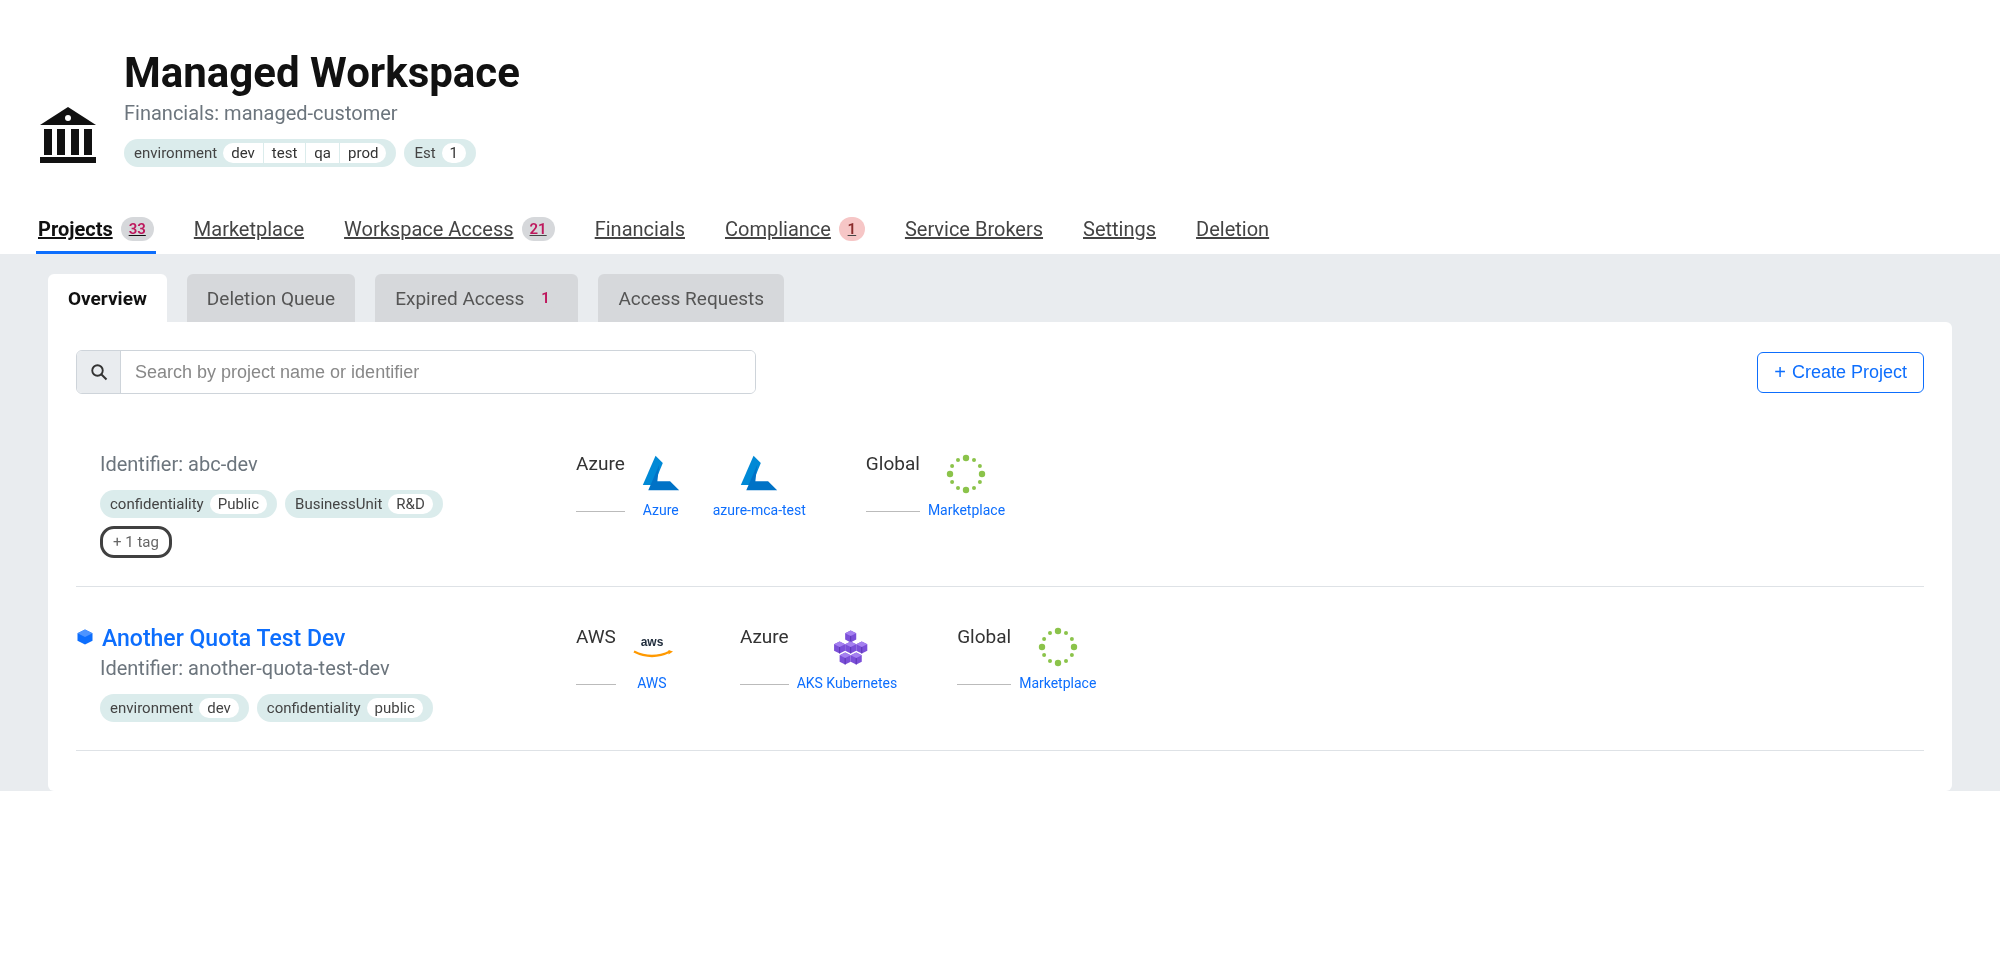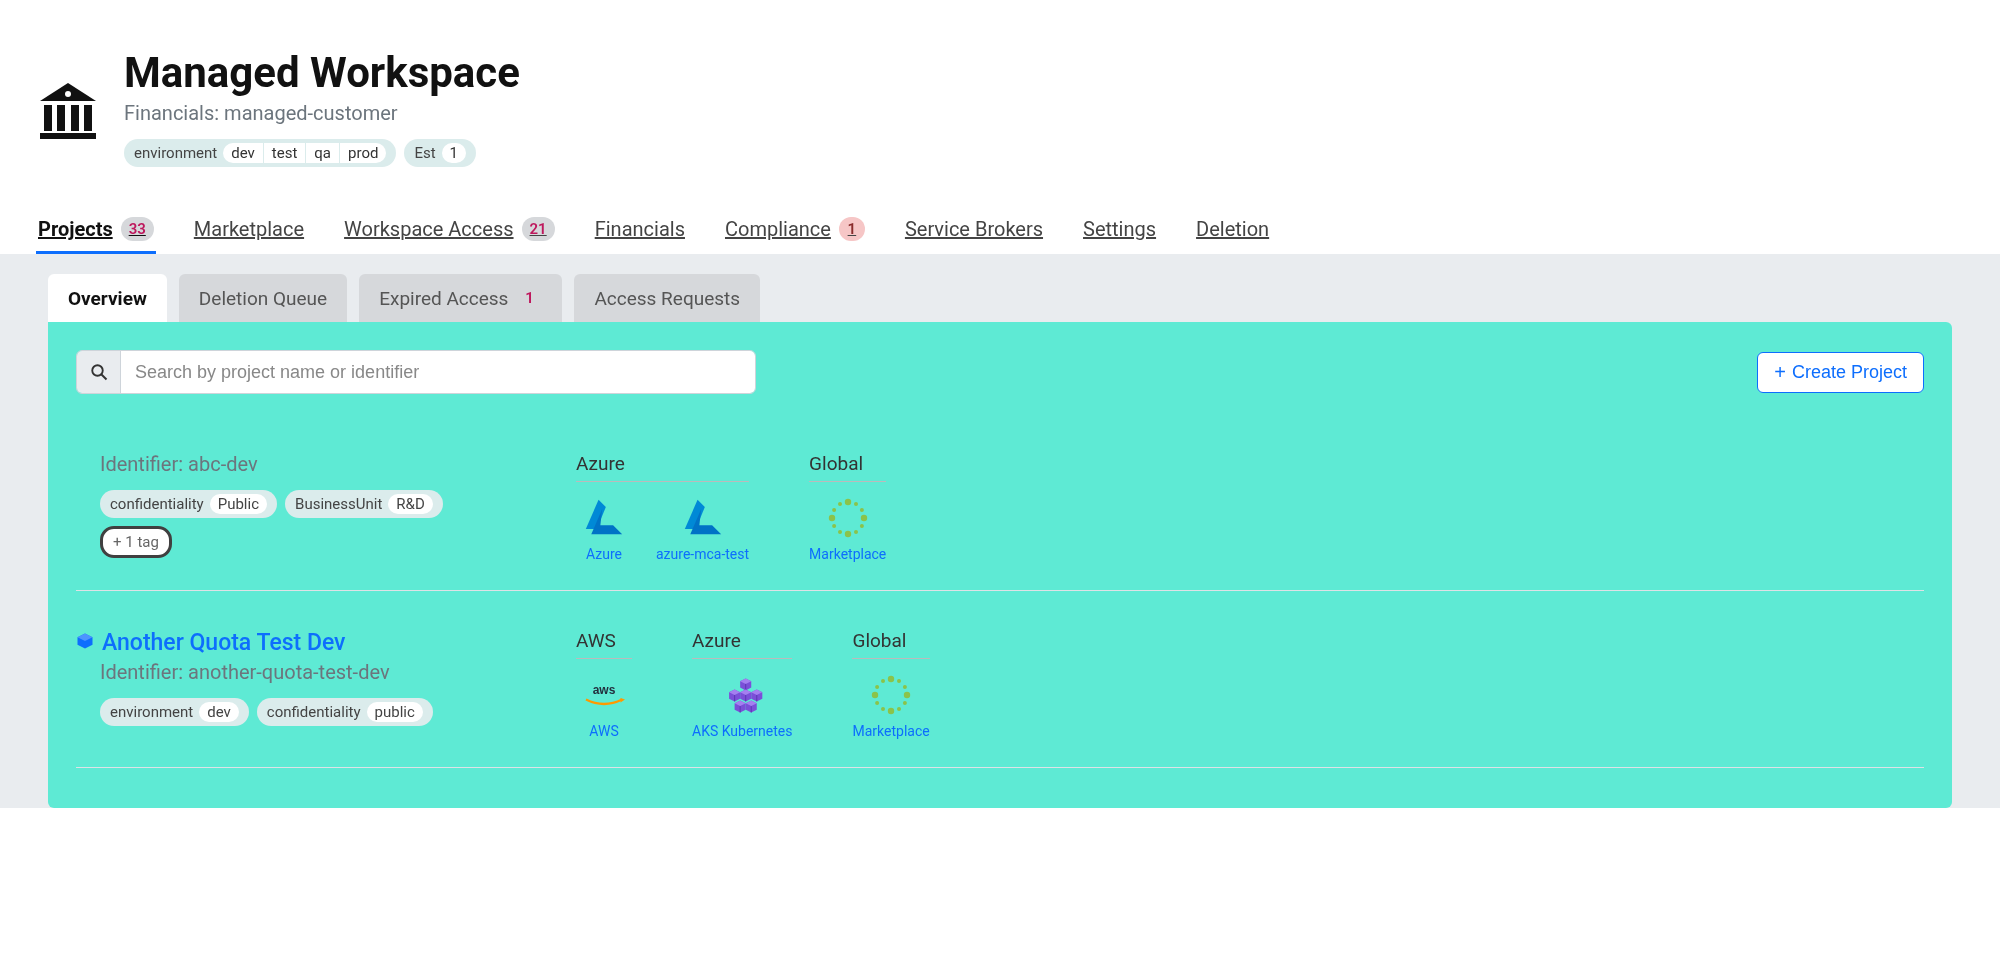--- a/index.html
+++ b/index.html
@@ -8,21 +8,21 @@
     background: #fff;
     color: #222;
   }
   .page {
     width: 2000px;
     min-height: 953px;
   }
   .header {
     padding: 48px 30px 20px 36px;
     display: flex;
-    align-items: center;
+    align-items: flex-end;
     gap: 24px;
   }
   .header-icon {
     width: 64px;
     height: 64px;
     display: flex;
     align-items: center;
     justify-content: center;
     margin-top: 6px;
   }
@@ -121,41 +121,41 @@
   .badge.warn {
     background: #f6c6c6;
     color: #8a2b2b;
   }
   .content-bg {
     background: #e9ecef;
     padding: 0;
   }
   .sub-tabs {
     display: flex;
-    gap: 12px;
+    gap: 20px;
     padding: 20px 48px 0 48px;
   }
   .sub-tab {
     padding: 12px 20px;
     font-size: 19px;
     border-radius: 6px 6px 0 0;
     background: #d6d8db;
     color: #555;
     cursor: pointer;
     display: flex;
     align-items: center;
     gap: 8px;
   }
   .sub-tab.active {
     background: #fff;
     font-weight: 700;
     color: #111;
   }
   .panel {
-    background: #5eead4;
+    background: #ffffff;
     margin: 0 48px 48px 48px;
     padding: 28px 28px 10px 28px;
     border-radius: 0 6px 6px 6px;
   }
   .panel-top {
     display: flex;
     justify-content: space-between;
     align-items: center;
     gap: 20px;
     margin-bottom: 50px;
@@ -246,21 +246,21 @@
     padding: 1px 8px;
     border-radius: 10px;
   }
   .proj-tag.plus {
     background: #fff;
     border: 3px solid #404040;
     color: #666;
   }
   .platform-group {
     display: flex;
-    flex-direction: column;
+    flex-direction: row;
     gap: 8px;
   }
   .platform-header {
     font-size: 19px;
     color: #333;
     padding-bottom: 6px;
     border-bottom: 1px solid #bbb;
     margin-bottom: 6px;
   }
   .platform-items {

